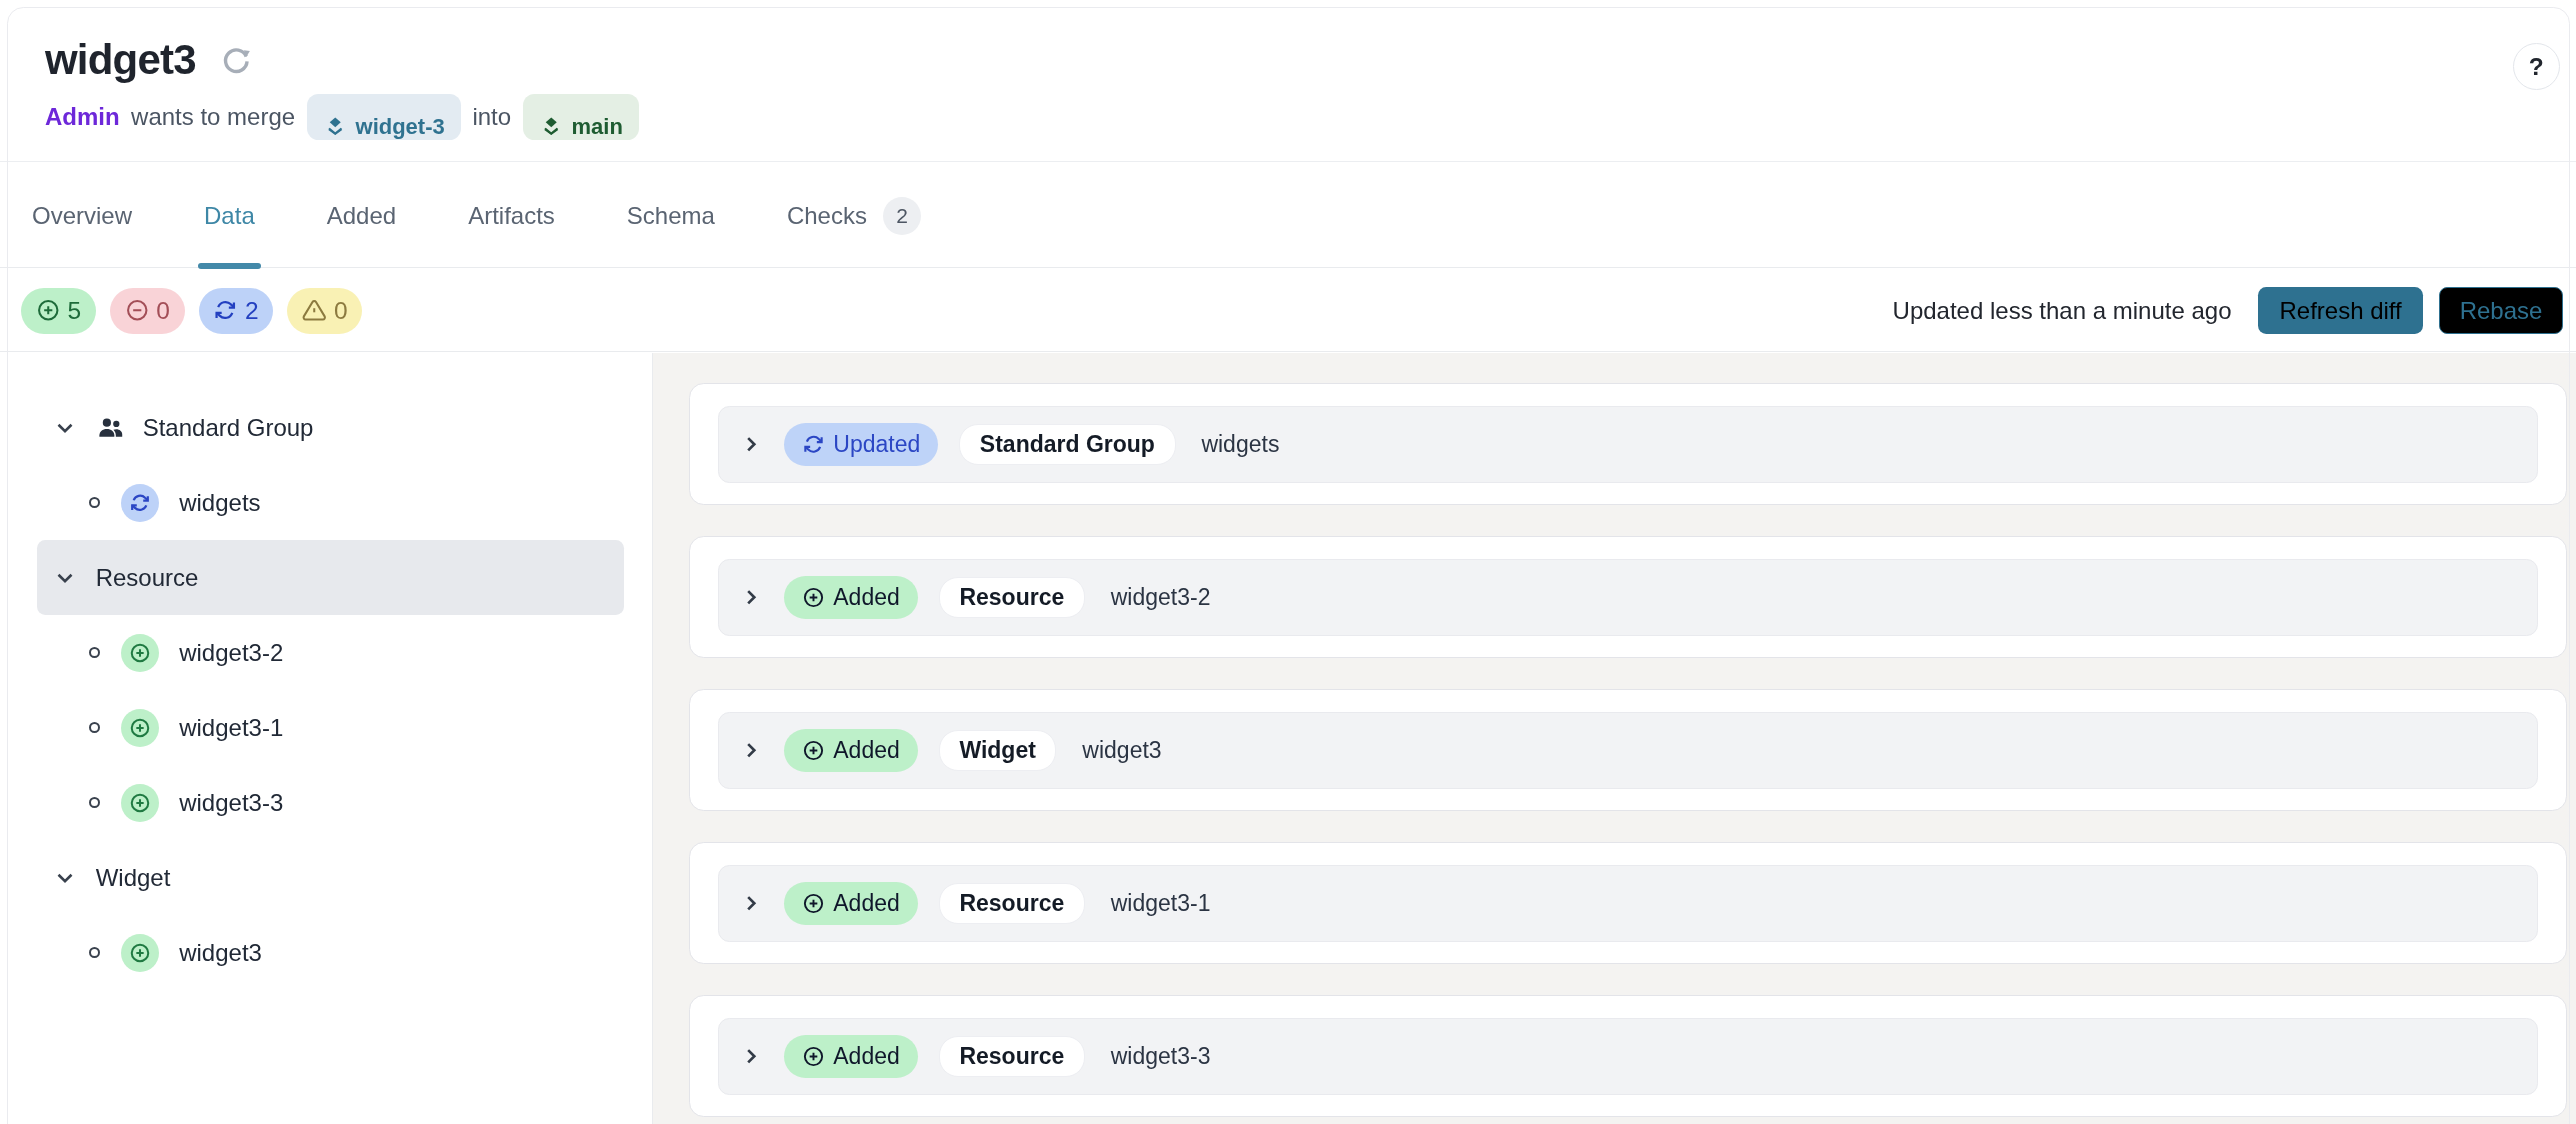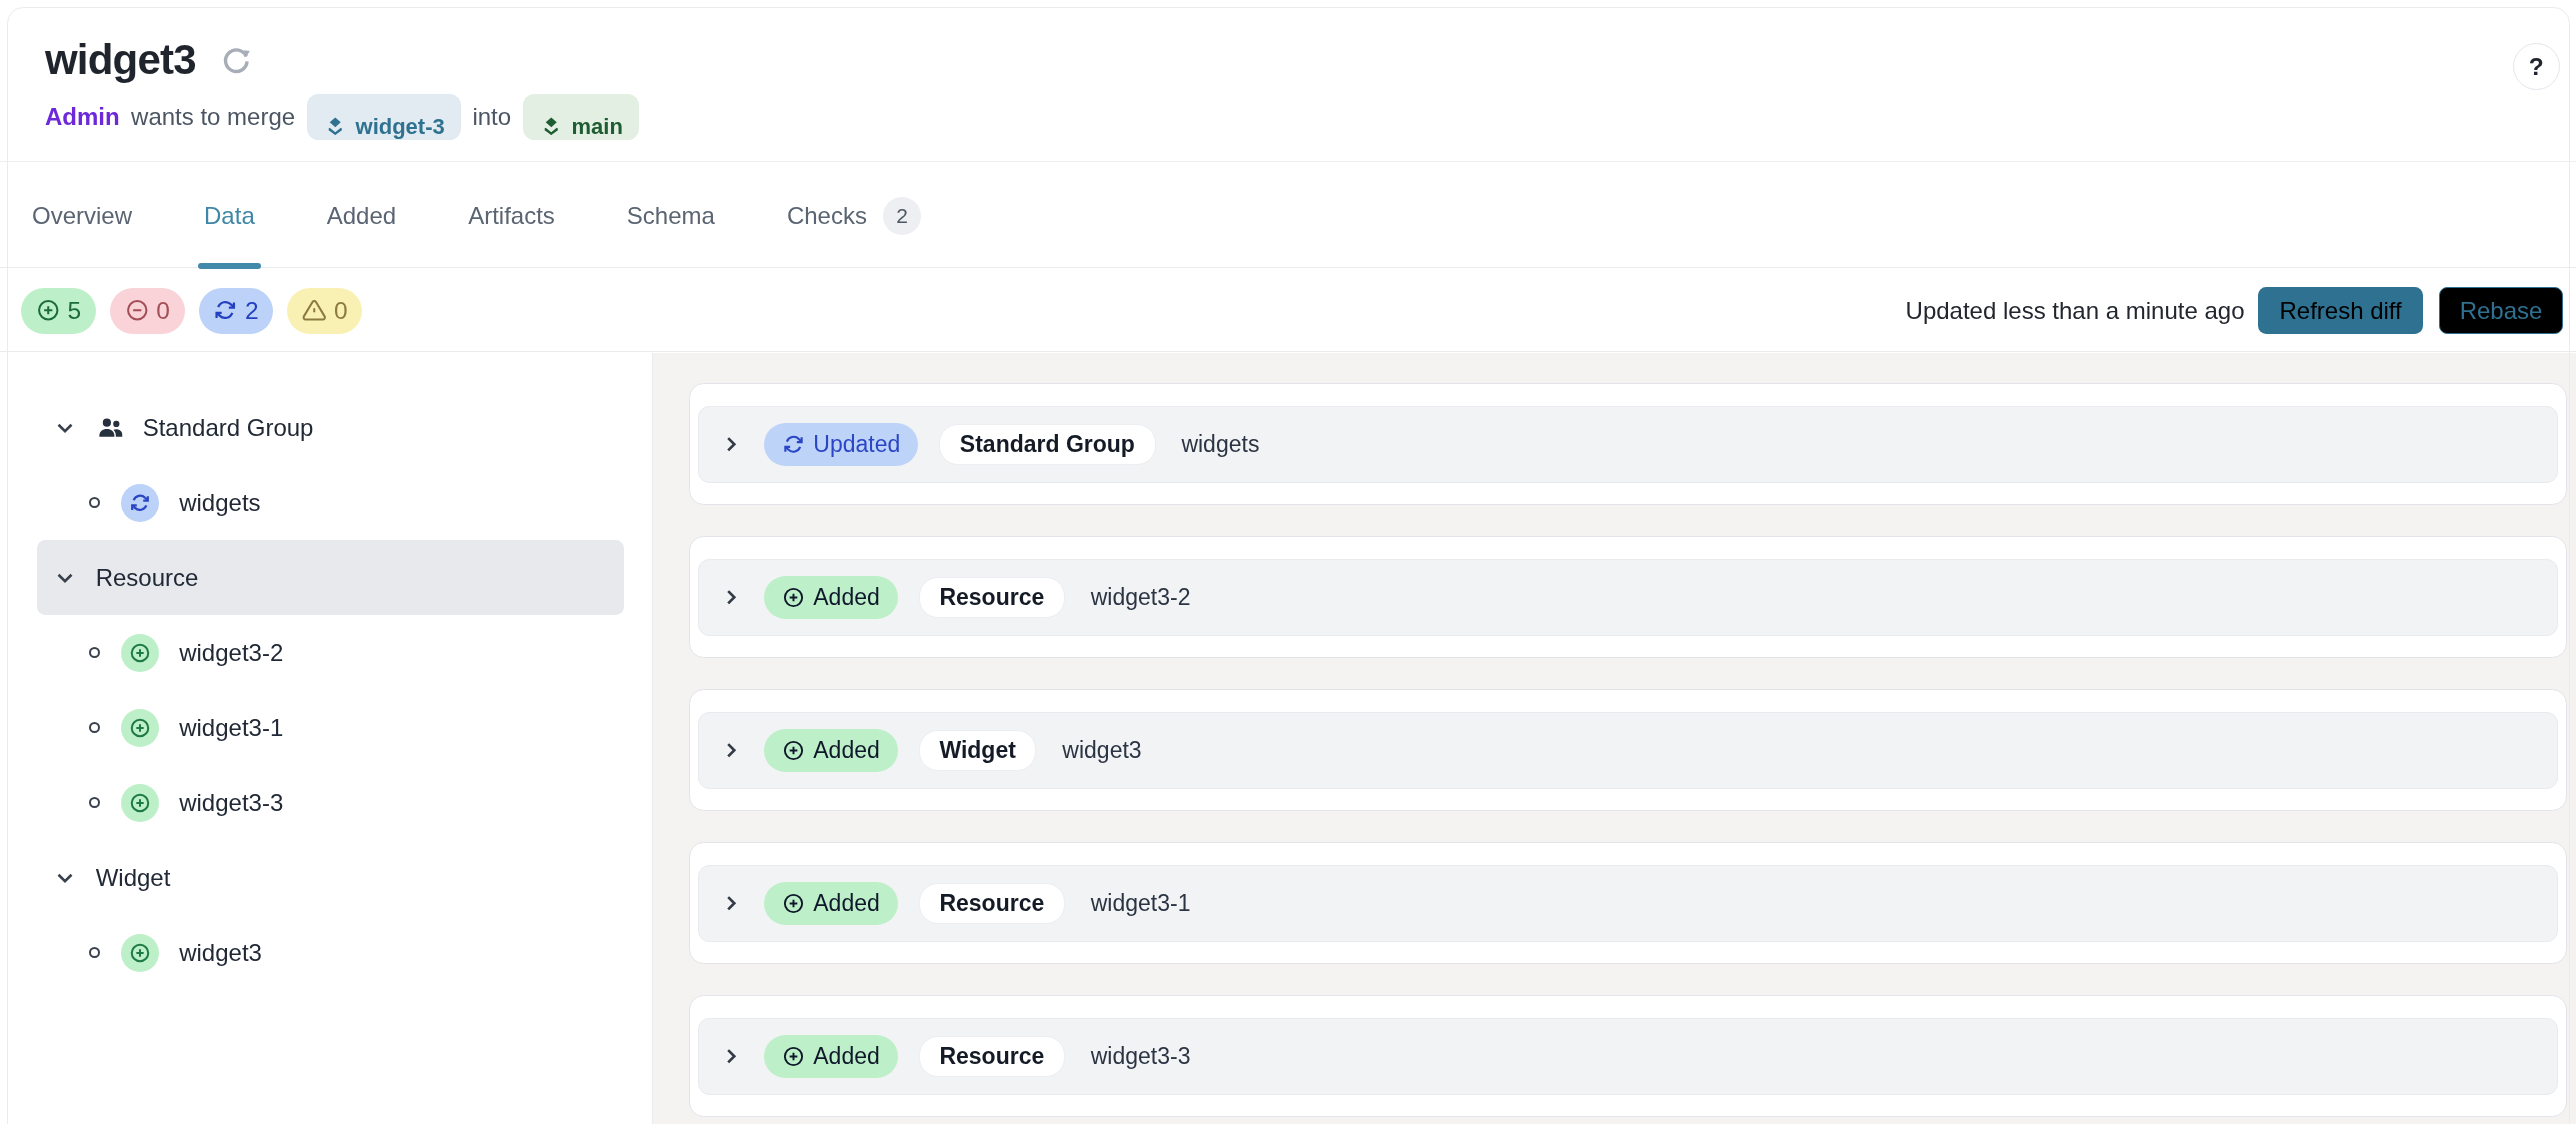--- a/index.html
+++ b/index.html
@@ -64,21 +64,21 @@
     display: flex; align-items: center; padding: 0 13px 0 21px;
   }
   .pills { display: flex; gap: 14px; }
   .pill { height: 46px; border-radius: 24px; padding: 0 14.7px; display: flex; align-items: center; gap: 7.3px; font-size: 24.5px; }
   .pill svg { width: 24.5px; height: 24.5px; }
   .pill.green  { background: #bdf0c9; color: #1e6b3a; }
   .pill.red    { background: #f9d3d7; color: #a34e57; }
   .pill.blue   { background: #bdd2f8; color: #2340c0; }
   .pill.yellow { background: #f9f1b4; color: #8c7a3f; }
   .stats-spacer { flex: 1; }
-  .updated-ago { font-size: 24px; color: #22262e; margin-right: 14px; }
+  .updated-ago { font-size: 24px; color: #22262e; margin-right: 27px; }
   .btn { height: 47px; border-radius: 8.2px; font-size: 24px; font-family: inherit; cursor: pointer; display: flex; align-items: center; }
   .btn-primary { background: #2e7190; color: #000000; border: none; padding: 0 21px; }
   .btn-secondary { background: #000000; color: #2e7190; border: 1.6px solid #2e7190; padding: 0 19.6px; margin-left: 16.3px; }
 
   
   .content { position: absolute; top: 353px; left: 0; right: 0; bottom: 0; display: flex; }
   .sidebar { width: 653px; background: #fff; border-right: 1.6px solid #e9ebee; padding-top: 37px; flex-shrink: 0; }
   .srow { height: 75px; margin: 0 28.5px 0 37px; border-radius: 8.2px; display: flex; align-items: center; font-size: 24px; color: #212936; cursor: pointer; }
   .srow.selected { background: #e7e9ed; }
   .srow.group { padding-left: 14.7px; gap: 18px; }
@@ -87,21 +87,21 @@
   .group-ic { width: 29px; height: 29px; color: #27303d; flex-shrink: 0; }
   .bullet { width: 11.4px; height: 11.4px; border: 2.4px solid #3a424e; border-radius: 50%; flex-shrink: 0; }
   .circle-ic { width: 38px; height: 38px; border-radius: 50%; display: flex; align-items: center; justify-content: center; flex-shrink: 0; }
   .circle-ic svg { width: 22px; height: 22px; }
   .circle-ic.blue  { background: #bdd2f8; color: #2b46c4; }
   .circle-ic.green { background: #bdf0c9; color: #1f7a42; }
 
   .main { flex: 1; background: #f4f3f1; padding: 30px 9px 0 36px; }
   .card {
     height: 122px; background: #fff; border: 1.6px solid #e3e4e9; border-radius: 14.7px;
-    margin-bottom: 31px; display: flex; align-items: center; padding: 0 8px;
+    margin-bottom: 31px; display: flex; align-items: center; padding: 0 28px;
   }
   .card-header {
     flex: 1; height: 77px; background: #f2f3f5; border: 1.6px solid #e9eaee; border-radius: 11.4px;
     display: flex; align-items: center; gap: 21px; padding: 0 19.6px; cursor: pointer;
   }
   .row-chev { width: 24.5px; height: 24.5px; color: #333b47; flex-shrink: 0; }
   .status-pill { height: 43px; border-radius: 22px; padding: 0 18px; display: flex; align-items: center; gap: 8.2px; font-size: 23px; font-weight: 500; }
   .status-pill svg { width: 23px; height: 23px; }
   .status-pill.updated { background: #bed3f8; color: #2b46c4; }
   .status-pill.added   { background: #bdf0c9; color: #0f172a; }

